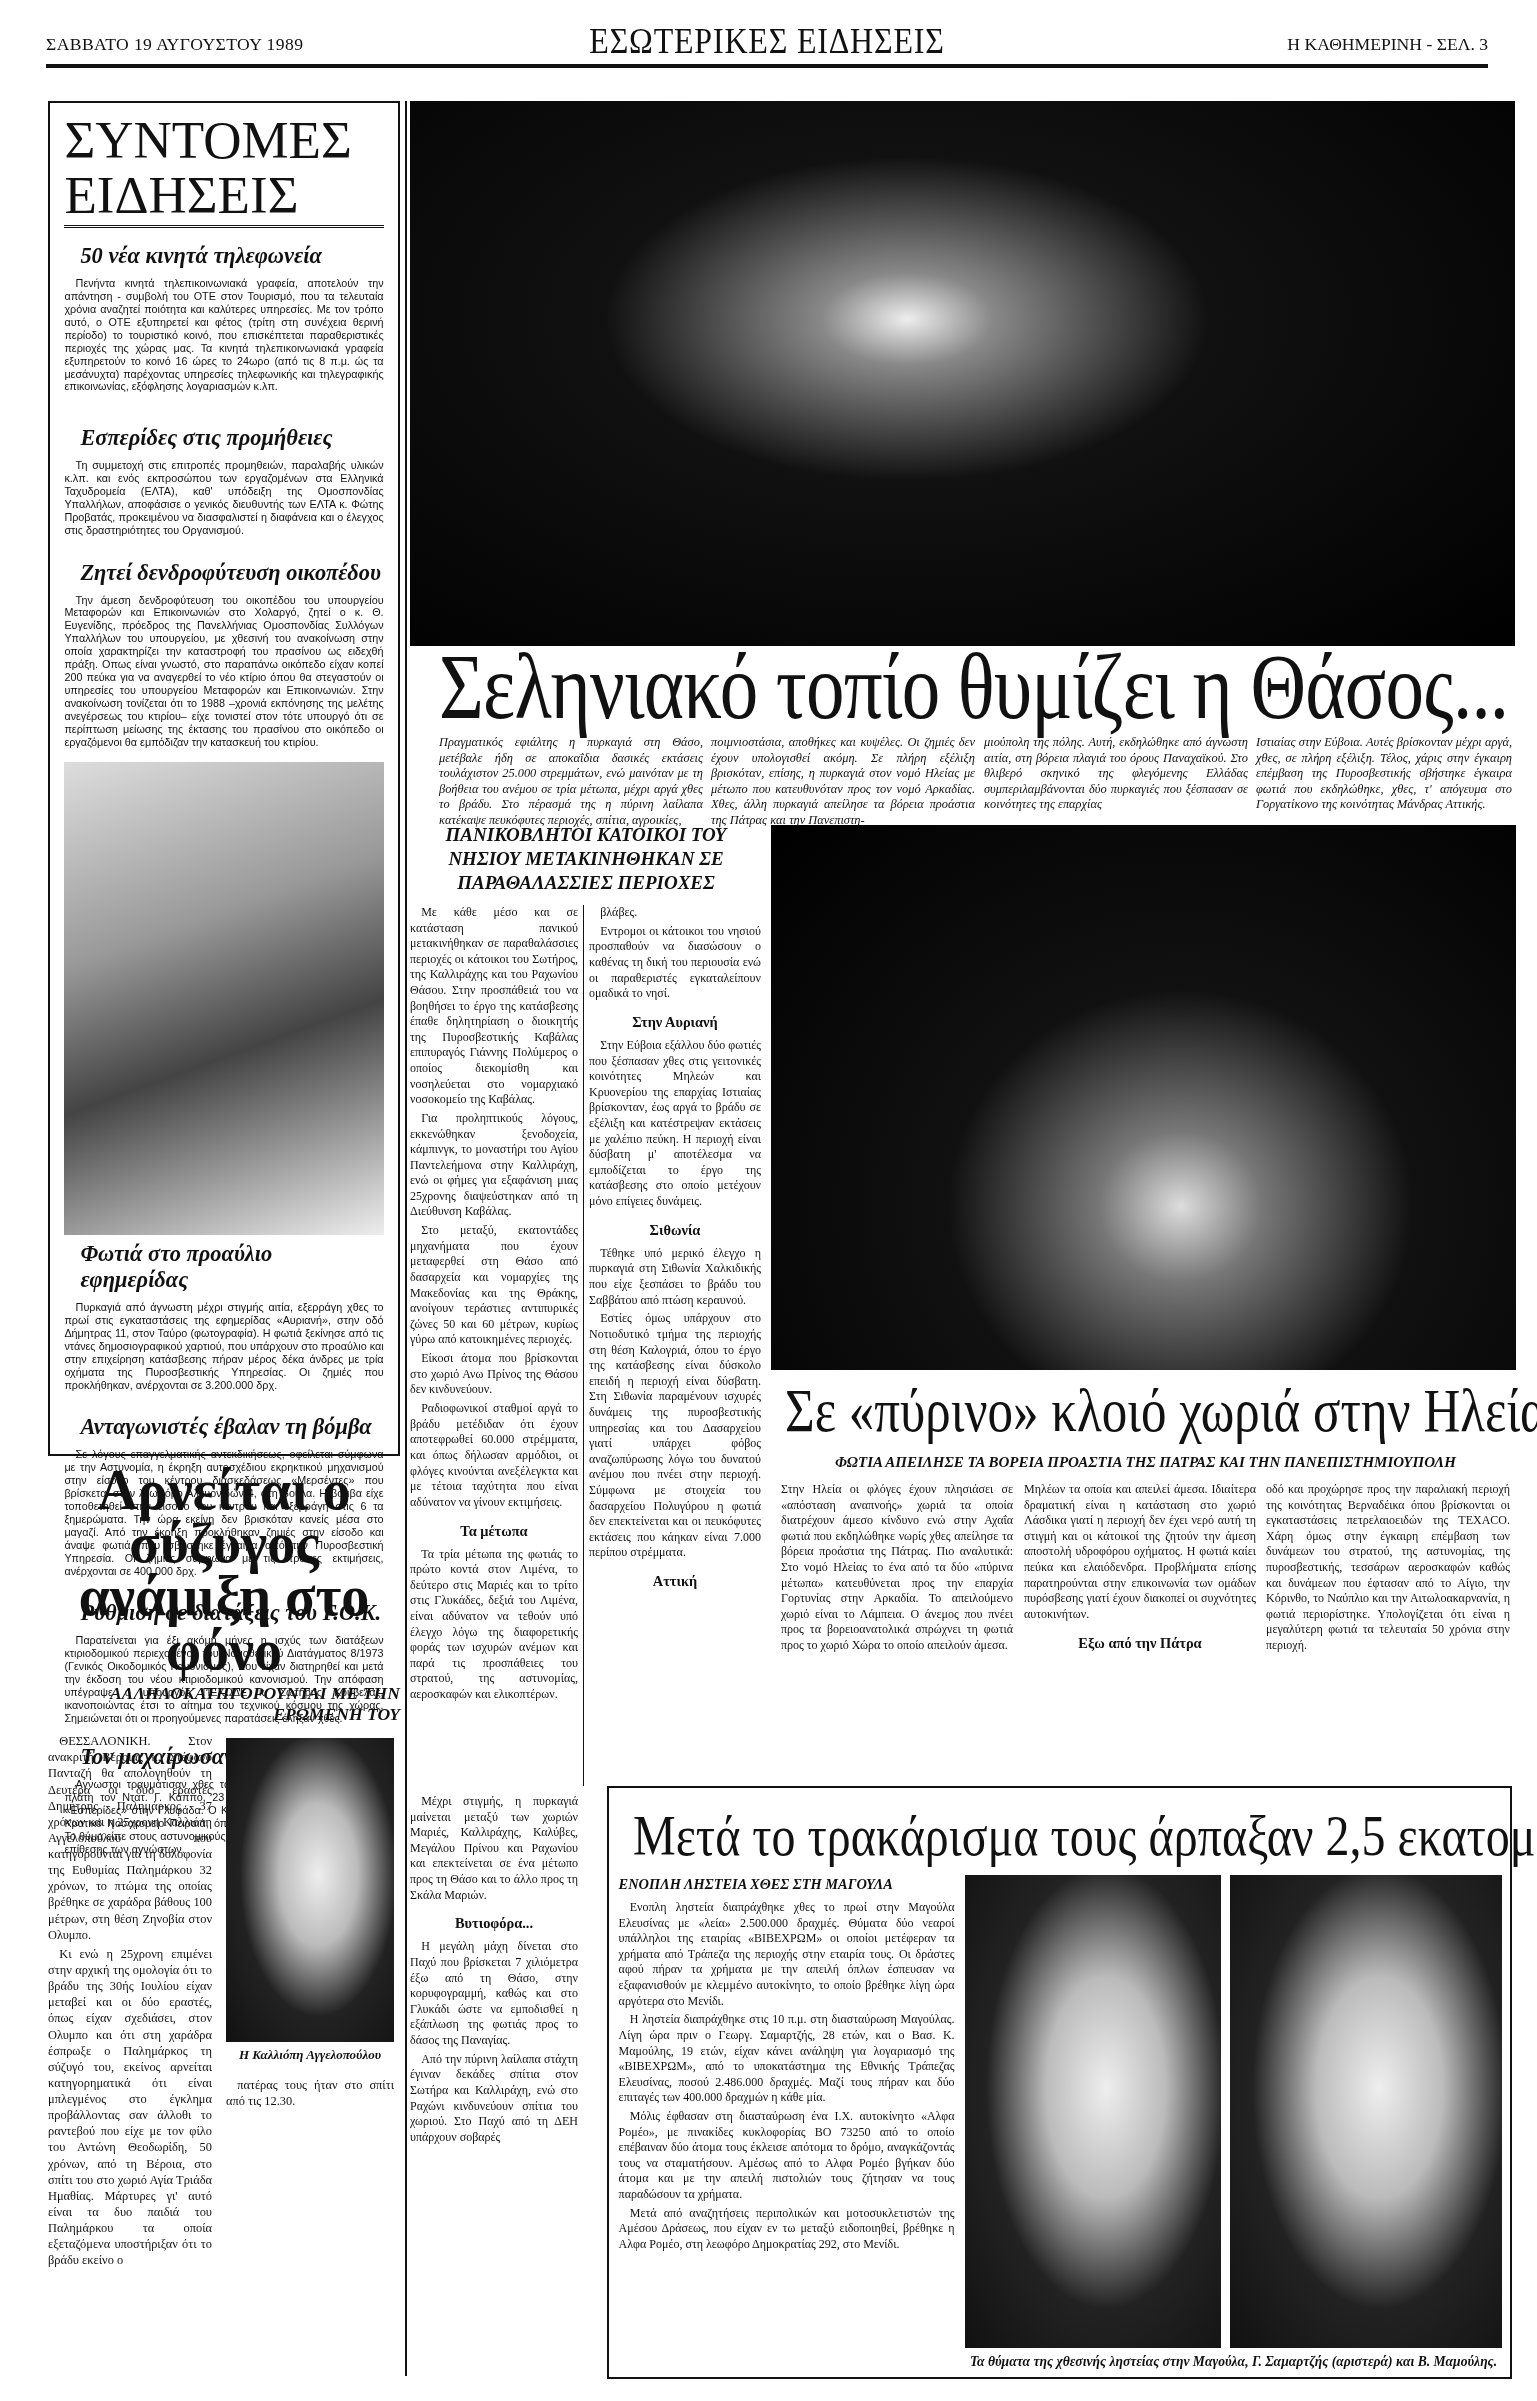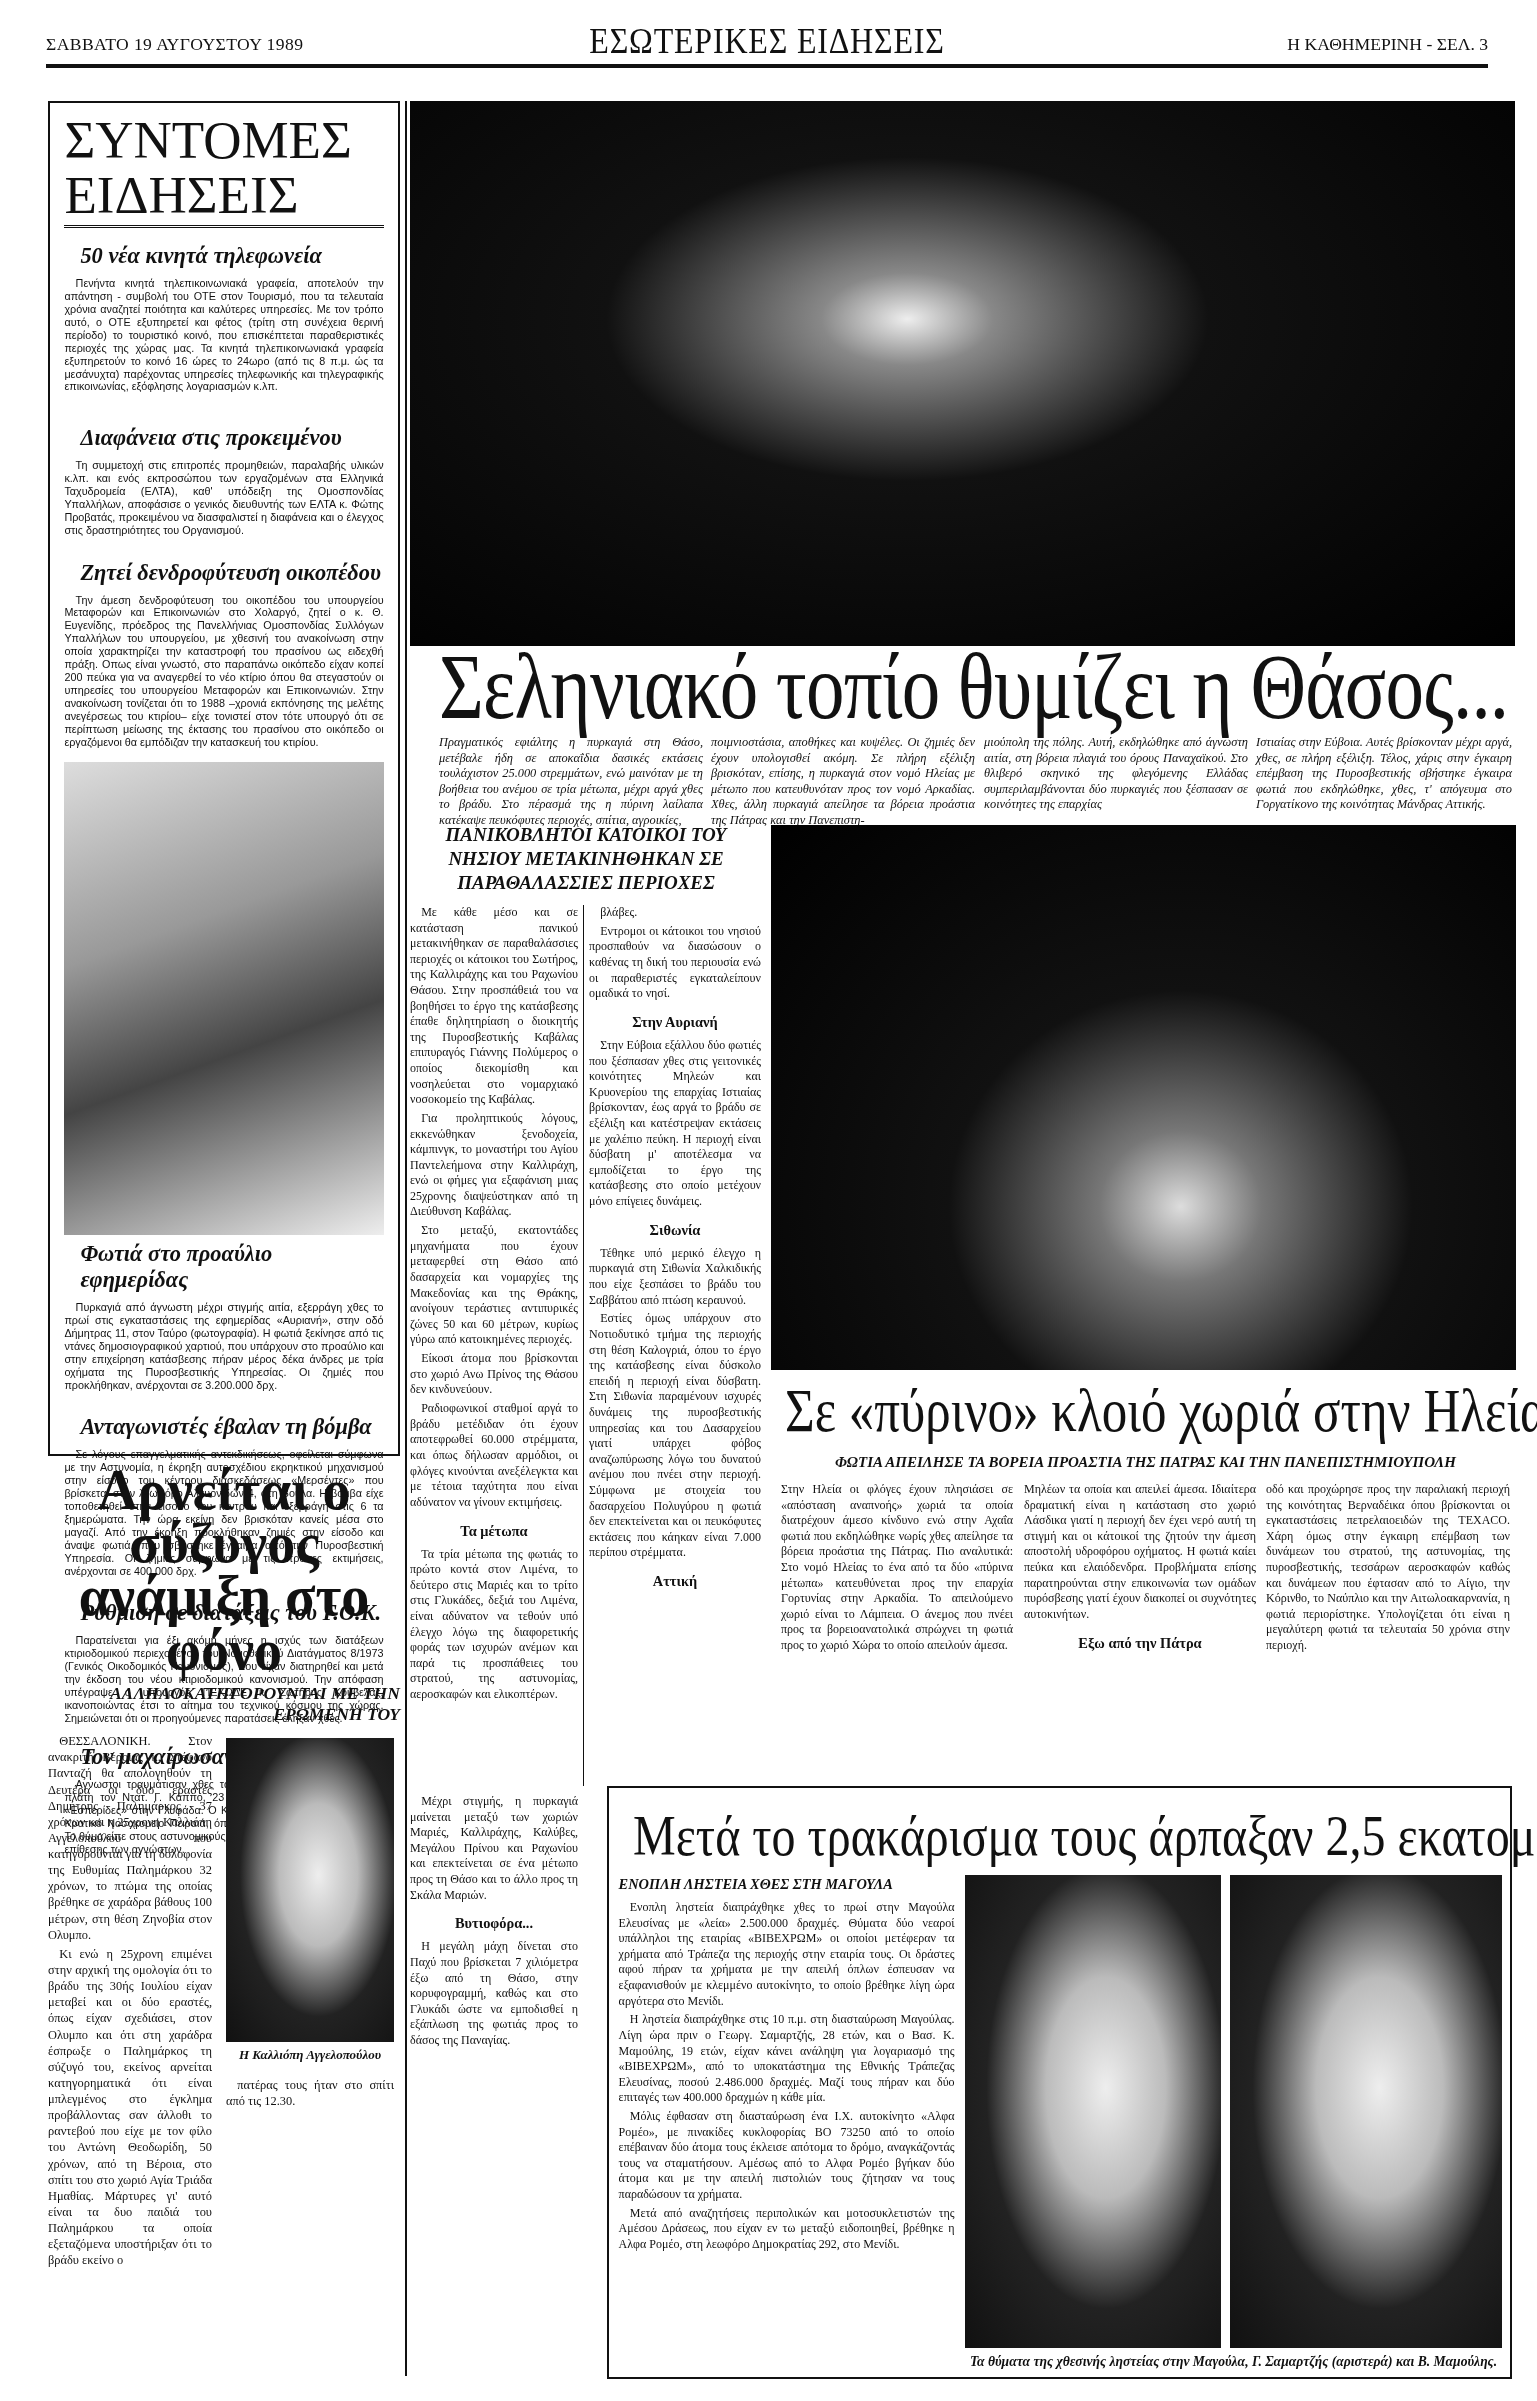--- a/index.html
+++ b/index.html
@@ -37,21 +37,21 @@
 <div class="abs masthead">
   <span class="mh-left">ΣΑΒΒΑΤΟ 19 ΑΥΓΟΥΣΤΟΥ 1989</span>
   <div class="mh-center">ΕΣΩΤΕΡΙΚΕΣ ΕΙΔΗΣΕΙΣ</div>
   <span class="mh-right">Η ΚΑΘΗΜΕΡΙΝΗ - ΣΕΛ. 3</span>
 </div>
 
 <div class="abs briefbox brief">
   <div class="brief-title">ΣΥΝΤΟΜΕΣ ΕΙΔΗΣΕΙΣ</div>
   <h3>50 νέα κινητά τηλεφωνεία</h3>
   <p>Πενήντα κινητά τηλεπικοινωνιακά γραφεία, αποτελούν την απάντηση - συμβολή του ΟΤΕ στον Τουρισμό, που τα τελευταία χρόνια αναζητεί ποιότητα και καλύτερες υπηρεσίες. Με τον τρόπο αυτό, ο ΟΤΕ εξυπηρετεί και φέτος (τρίτη στη συνέχεια θερινή περίοδο) το τουριστικό κοινό, που επισκέπτεται παραθεριστικές περιοχές της χώρας μας. Τα κινητά τηλεπικοινωνιακά γραφεία εξυπηρετούν το κοινό 16 ώρες το 24ωρο (από τις 8 π.μ. ώς τα μεσάνυχτα) παρέχοντας υπηρεσίες τηλεφωνικής και τηλεγραφικής επικοινωνίας, εξόφλησης λογαριασμών κ.λπ.</p>
-  <h3 style="margin-top:32px">Διαφάνεια στις προκειμένου</h3>
+  <h3 style="margin-top:32px">Εσπερίδες στις προμήθειες</h3>
   <p>Τη συμμετοχή στις επιτροπές προμηθειών, παραλαβής υλικών κ.λπ. και ενός εκπροσώπου των εργαζομένων στα Ελληνικά Ταχυδρομεία (ΕΛΤΑ), καθ' υπόδειξη της Ομοσπονδίας Υπαλλήλων, αποφάσισε ο γενικός διευθυντής των ΕΛΤΑ κ. Φώτης Προβατάς, προκειμένου να διασφαλιστεί η διαφάνεια και ο έλεγχος στις δραστηριότητες του Οργανισμού.</p>
   <h3 style="margin-top:22.4px">Ζητεί δενδροφύτευση οικοπέδου</h3>
   <p>Την άμεση δενδροφύτευση του οικοπέδου του υπουργείου Μεταφορών και Επικοινωνιών στο Χολαργό, ζητεί ο κ. Θ. Ευγενίδης, πρόεδρος της Πανελλήνιας Ομοσπονδίας Συλλόγων Υπαλλήλων του υπουργείου, με χθεσινή του ανακοίνωση στην οποία χαρακτηρίζει την καταστροφή του πρασίνου ως ειδεχθή πράξη. Οπως είναι γνωστό, στο παραπάνω οικόπεδο είχαν κοπεί 200 πεύκα για να αναγερθεί το νέο κτίριο όπου θα στεγαστούν οι υπηρεσίες του υπουργείου Μεταφορών και Επικοινωνιών. Στην ανακοίνωση τονίζεται ότι το 1988 –χρονιά εκπόνησης της μελέτης ανεγέρσεως του κτιρίου– είχε τονιστεί στον τότε υπουργό ότι σε περίπτωση μείωσης της έκτασης του πρασίνου στο οικόπεδο οι εργαζόμενοι θα εμπόδιζαν την κατασκευή του κτιρίου.</p>
   <div class="photo light" style="position:relative;height:473px;margin:13px 0 6.4px"></div>
   <h3 style="margin-top:0">Φωτιά στο προαύλιο εφημερίδας</h3>
   <p>Πυρκαγιά από άγνωστη μέχρι στιγμής αιτία, εξερράγη χθες το πρωί στις εγκαταστάσεις της εφημερίδας «Αυριανή», στην οδό Δήμητρας 11, στον Ταύρο (φωτογραφία). Η φωτιά ξεκίνησε από τις ντάνες δημοσιογραφικού χαρτιού, που υπάρχουν στο προαύλιο και στην επιχείρηση κατάσβεσης πήραν μέρος δέκα άνδρες με τρία οχήματα της Πυροσβεστικής Υπηρεσίας. Οι ζημιές που προκλήθηκαν, ανέρχονται σε 3.200.000 δρχ.</p>
   <h3 style="margin-top:22.4px">Ανταγωνιστές έβαλαν τη βόμβα</h3>
   <p>Σε λόγους επαγγελματικής αντεκδικήσεως, οφείλεται σύμφωνα με την Αστυνομία, η έκρηξη αυτοσχέδιου εκρηκτικού μηχανισμού στην είσοδο του κέντρου διασκεδάσεως «Μερσέντες» που βρίσκεται στην λεωφόρο Αλκυονιδών 4, στη Βούλα. Η βόμβα είχε τοποθετηθεί στην είσοδο του κέντρου και εξερράγη στις 6 τα ξημερώματα. Την ώρα εκείνη δεν βρισκόταν κανείς μέσα στο μαγαζί. Από την έκρηξη προκλήθηκαν ζημιές στην είσοδο και άναψε φωτιά, που σβήστηκε έγκαιρα από την Πυροσβεστική Υπηρεσία. Οι ζημιές σύμφωνα με τις πρώτες εκτιμήσεις, ανέρχονται σε 400.000 δρχ.</p>
   <h3 style="margin-top:22.4px">Ρύθμιση σε διατάξεις του Γ.Ο.Κ.</h3>
   <p>Παρατείνεται για έξι ακόμη μήνες η ισχύς των διατάξεων κτιριοδομικού περιεχομένου του Νομοθετικού Διατάγματος 8/1973 (Γενικός Οικοδομικός Κανονισμός), που είχαν διατηρηθεί και μετά την έκδοση του νέου κτιριοδομικού κανονισμού. Την απόφαση υπέγραψε ο υπουργός ΠΕΧΩΔΕ κ. Σωτήρης Κούβελας, ικανοποιώντας έτσι το αίτημα του τεχνικού κόσμου της χώρας. Σημειώνεται ότι οι προηγούμενες παρατάσεις έληξαν χθες.</p>
@@ -100,20 +100,21 @@
 <div class="abs ncol" style="left:1024px;top:1482px;width:232px">
   <span>Μηλέων τα οποία και απειλεί άμεσα. Ιδιαίτερα δραματική είναι η κατάσταση στο χωριό Λάσδικα γιατί η περιοχή δεν έχει νερό αυτή τη στιγμή και οι κάτοικοί της ζητούν την άμεση αποστολή υδροφόρου οχήματος. Η φωτιά καίει πεύκα και ελαιόδενδρα. Προβλήματα επίσης παρατηρούνται στην επικοινωνία των ομάδων πυρόσβεσης γιατί έχουν διακοπεί οι συχνότητες αυτοκινήτων.</span>
   <h4>Εξω από την Πάτρα</h4>
 </div>
 <div class="abs ncol" style="left:1266px;top:1482px;width:244px">οδό και προχώρησε προς την παραλιακή περιοχή της κοινότητας Βερναδέικα όπου βρίσκονται οι εγκαταστάσεις πετρελαιοειδών της TEXACO. Χάρη όμως στην έγκαιρη επέμβαση των δυνάμεων του στρατού, της αστυνομίας, της πυροσβεστικής, τεσσάρων αεροσκαφών καθώς και δυνάμεων που έφτασαν από το Αίγιο, την Κόρινθο, το Ναύπλιο και την Αιτωλοακαρνανία, η φωτιά περιορίστηκε. Υπολογίζεται ότι είναι η μεγαλύτερη φωτιά τα τελευταία 50 χρόνια στην περιοχή.</div>
 
 <div class="abs ncol" style="left:410px;top:1794px;width:168px">
   <p>Μέχρι στιγμής, η πυρκαγιά μαίνεται μεταξύ των χωριών Μαριές, Καλλιράχης, Καλύβες, Μεγάλου Πρίνου και Ραχωνίου και επεκτείνεται σε ένα μέτωπο προς τη Θάσο και το άλλο προς τη Σκάλα Μαριών.</p>
   <h4>Βυτιοφόρα...</h4>
   <p>Η μεγάλη μάχη δίνεται στο Παχύ που βρίσκεται 7 χιλιόμετρα έξω από τη Θάσο, στην κορυφογραμμή, καθώς και στο Γλυκάδι ώστε να εμποδισθεί η εξάπλωση της φωτιάς προς το δάσος της Παναγίας.</p>
+  <p>Από την πύρινη λαίλαπα στάχτη έγιναν δεκάδες σπίτια στον Σωτήρα και Καλλιράχη, ενώ στο Ραχώνι κινδυνεύουν σπίτια του χωριού. Στο Παχύ από τη ΔΕΗ υπάρχουν σοβαρές</p>
 </div>
 
 <div class="abs rob-box">
   <div style="position:absolute;left:24px;top:14.4px;font-size:48px;white-space:nowrap;transform:scaleY(1.2);transform-origin:left top">Μετά το τρακάρισμα τους άρπαξαν 2,5 εκατομ.</div>
   <div class="subhead" style="position:absolute;left:9.6px;top:88px;width:336px;font-size:14.4px;text-align:left">ΕΝΟΠΛΗ ΛΗΣΤΕΙΑ ΧΘΕΣ ΣΤΗ ΜΑΓΟΥΛΑ</div>
   <div class="ncol" style="position:absolute;left:9.6px;top:112px;width:336px">
     <p>Ενοπλη ληστεία διαπράχθηκε χθες το πρωί στην Μαγούλα Ελευσίνας με «λεία» 2.500.000 δραχμές. Θύματα δύο νεαροί υπάλληλοι της εταιρίας «ΒΙΒΕΧΡΩΜ» οι οποίοι μετέφεραν τα χρήματα από Τράπεζα της περιοχής στην εταιρία τους. Οι δράστες αφού πήραν τα χρήματα με την απειλή όπλων έσπευσαν να εξαφανισθούν με κλεμμένο αυτοκίνητο, το οποίο βρέθηκε λίγη ώρα αργότερα στο Μενίδι.</p>
     <p>Η ληστεία διαπράχθηκε στις 10 π.μ. στη διασταύρωση Μαγούλας. Λίγη ώρα πριν ο Γεωργ. Σαμαρτζής, 28 ετών, και ο Βασ. Κ. Μαμούλης, 19 ετών, είχαν κάνει ανάληψη για λογαριασμό της «ΒΙΒΕΧΡΩΜ», από το υποκατάστημα της Εθνικής Τράπεζας Ελευσίνας, ποσού 2.486.000 δραχμές. Μαζί τους πήραν και δύο επιταγές των 400.000 δραχμών η κάθε μία.</p>
     <p>Μόλις έφθασαν στη διασταύρωση ένα Ι.Χ. αυτοκίνητο «Αλφα Ρομέο», με πινακίδες κυκλοφορίας ΒΟ 73250 από το οποίο επέβαιναν δύο άτομα τους έκλεισε απότομα το δρόμο, αναγκάζοντάς τους να σταματήσουν. Αμέσως από το Αλφα Ρομέο βγήκαν δύο άτομα και με την απειλή πιστολιών τους ζήτησαν να τους παραδώσουν τα χρήματα.</p>
     <p>Μετά από αναζητήσεις περιπολικών και μοτοσυκλετιστών της Αμέσου Δράσεως, που είχαν εν τω μεταξύ ειδοποιηθεί, βρέθηκε η Αλφα Ρομέο, στη λεωφόρο Δημοκρατίας 292, στο Μενίδι.</p>

